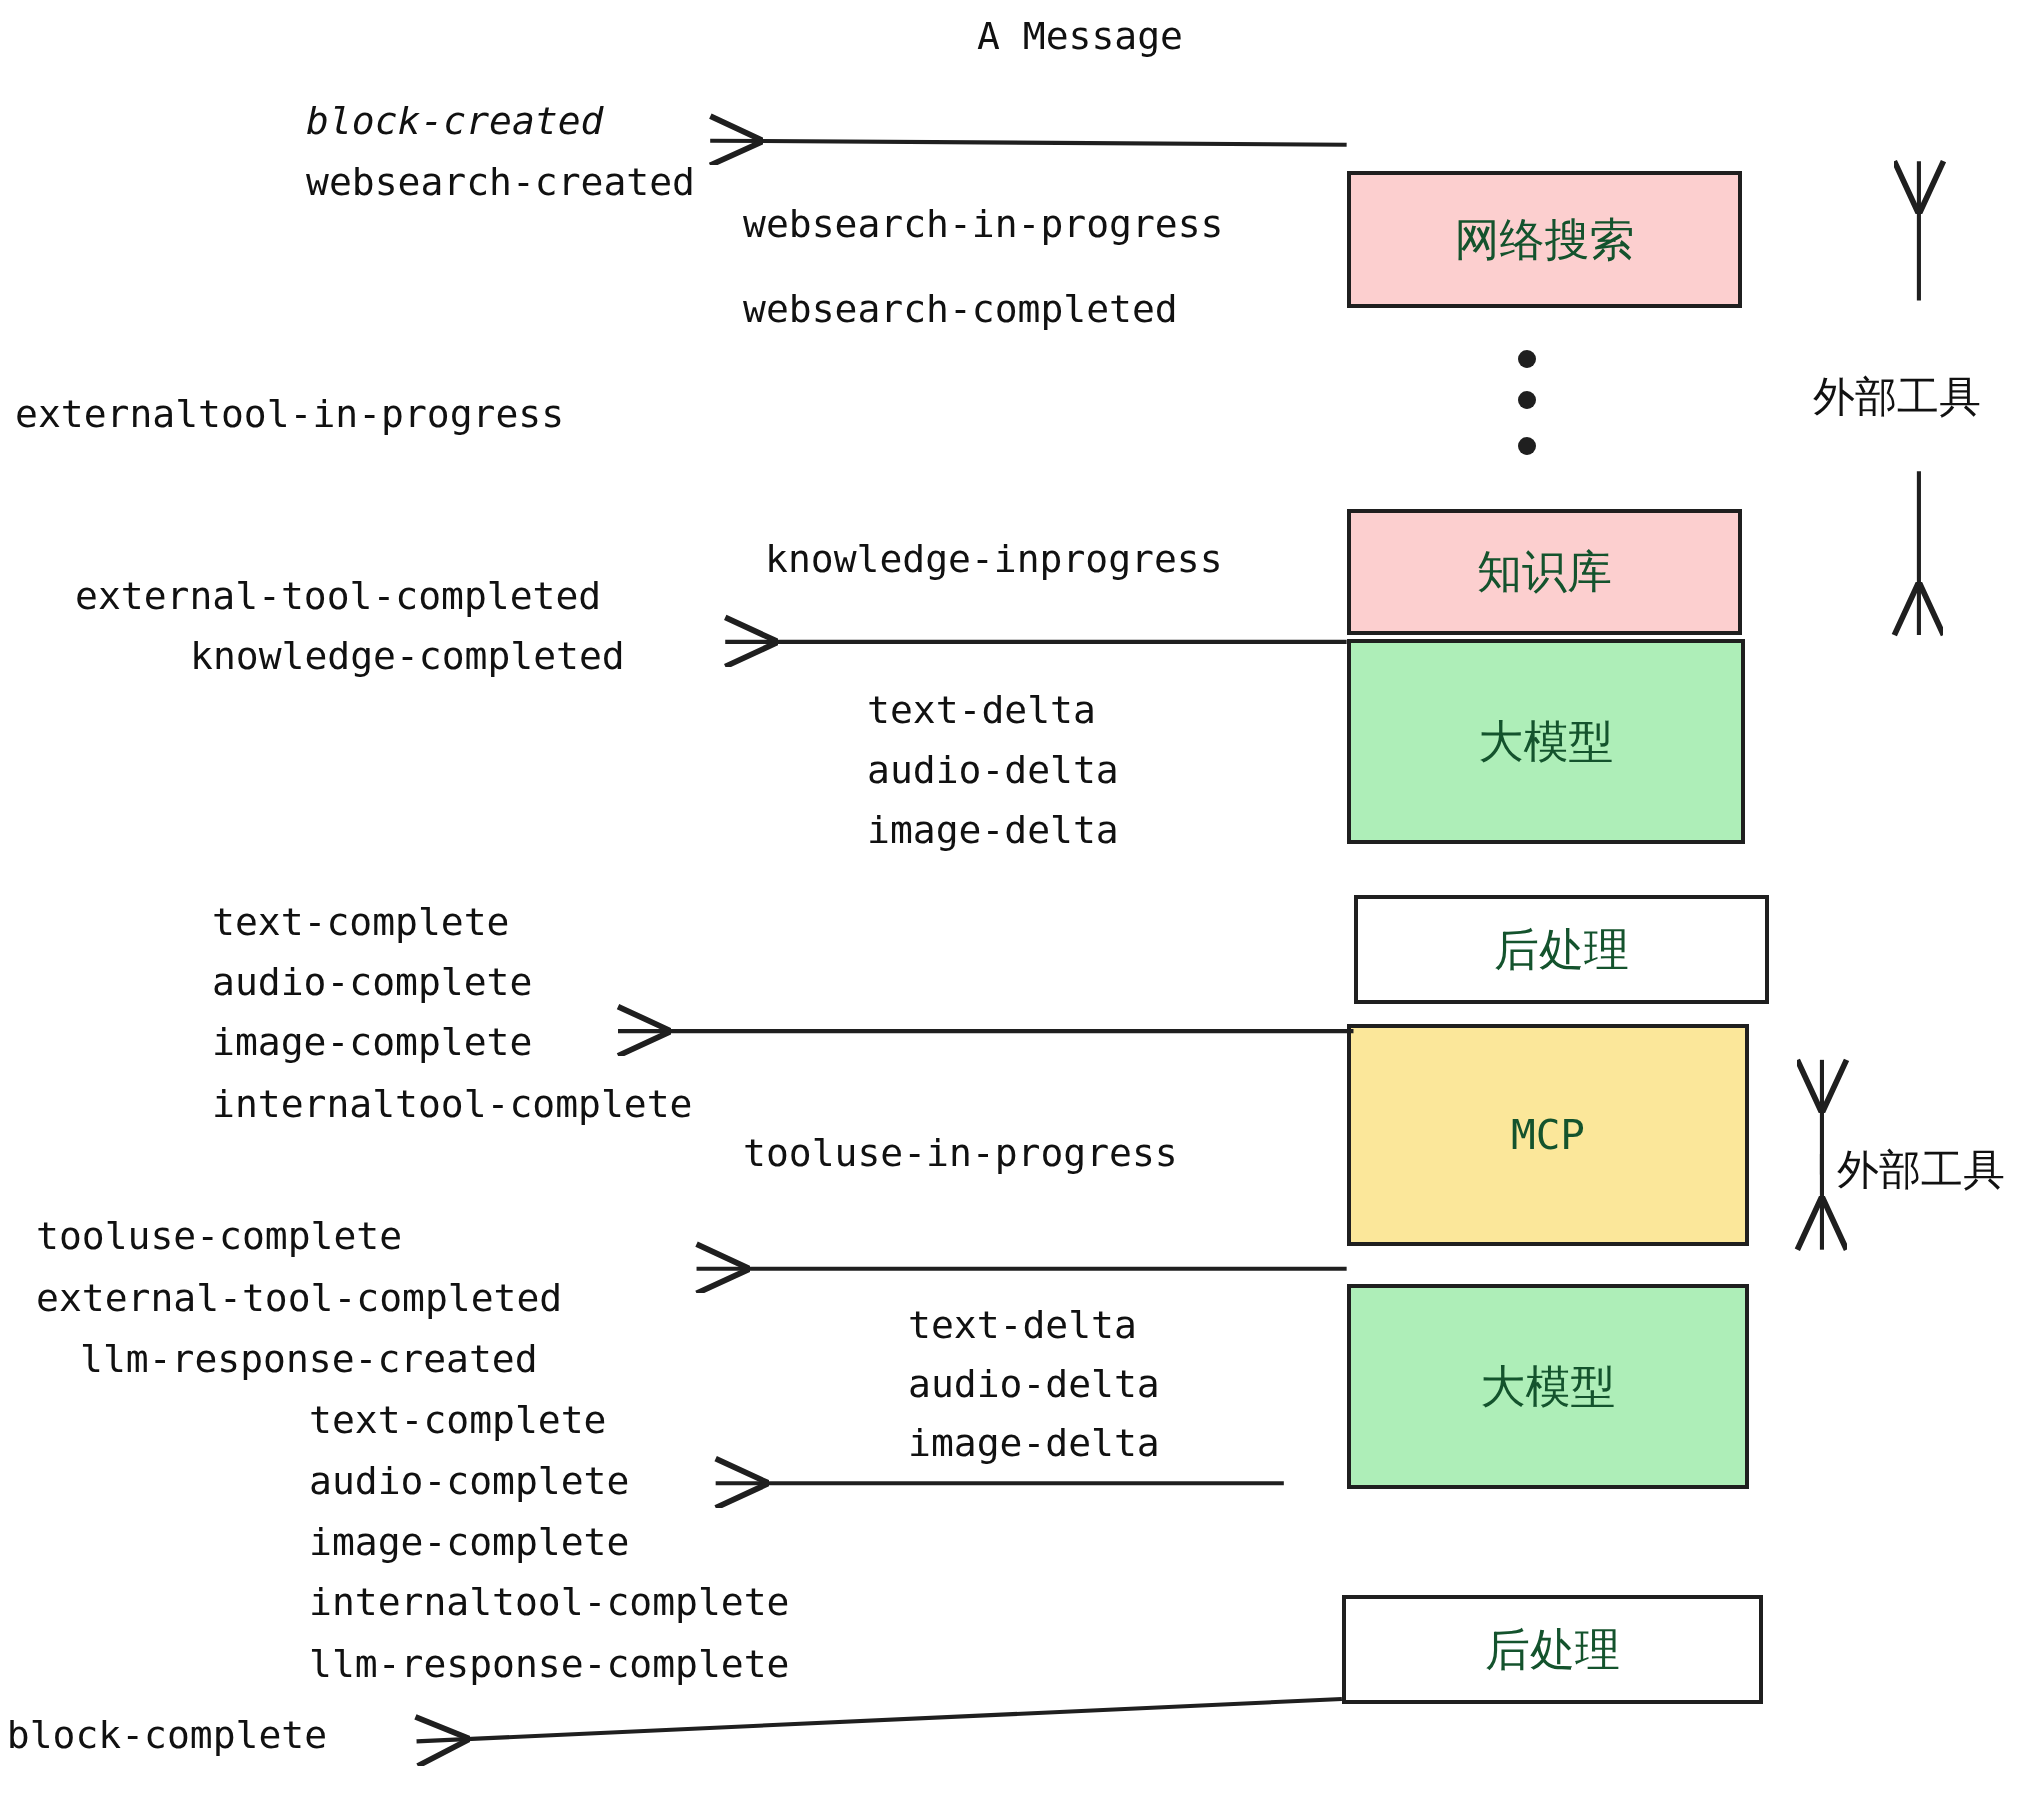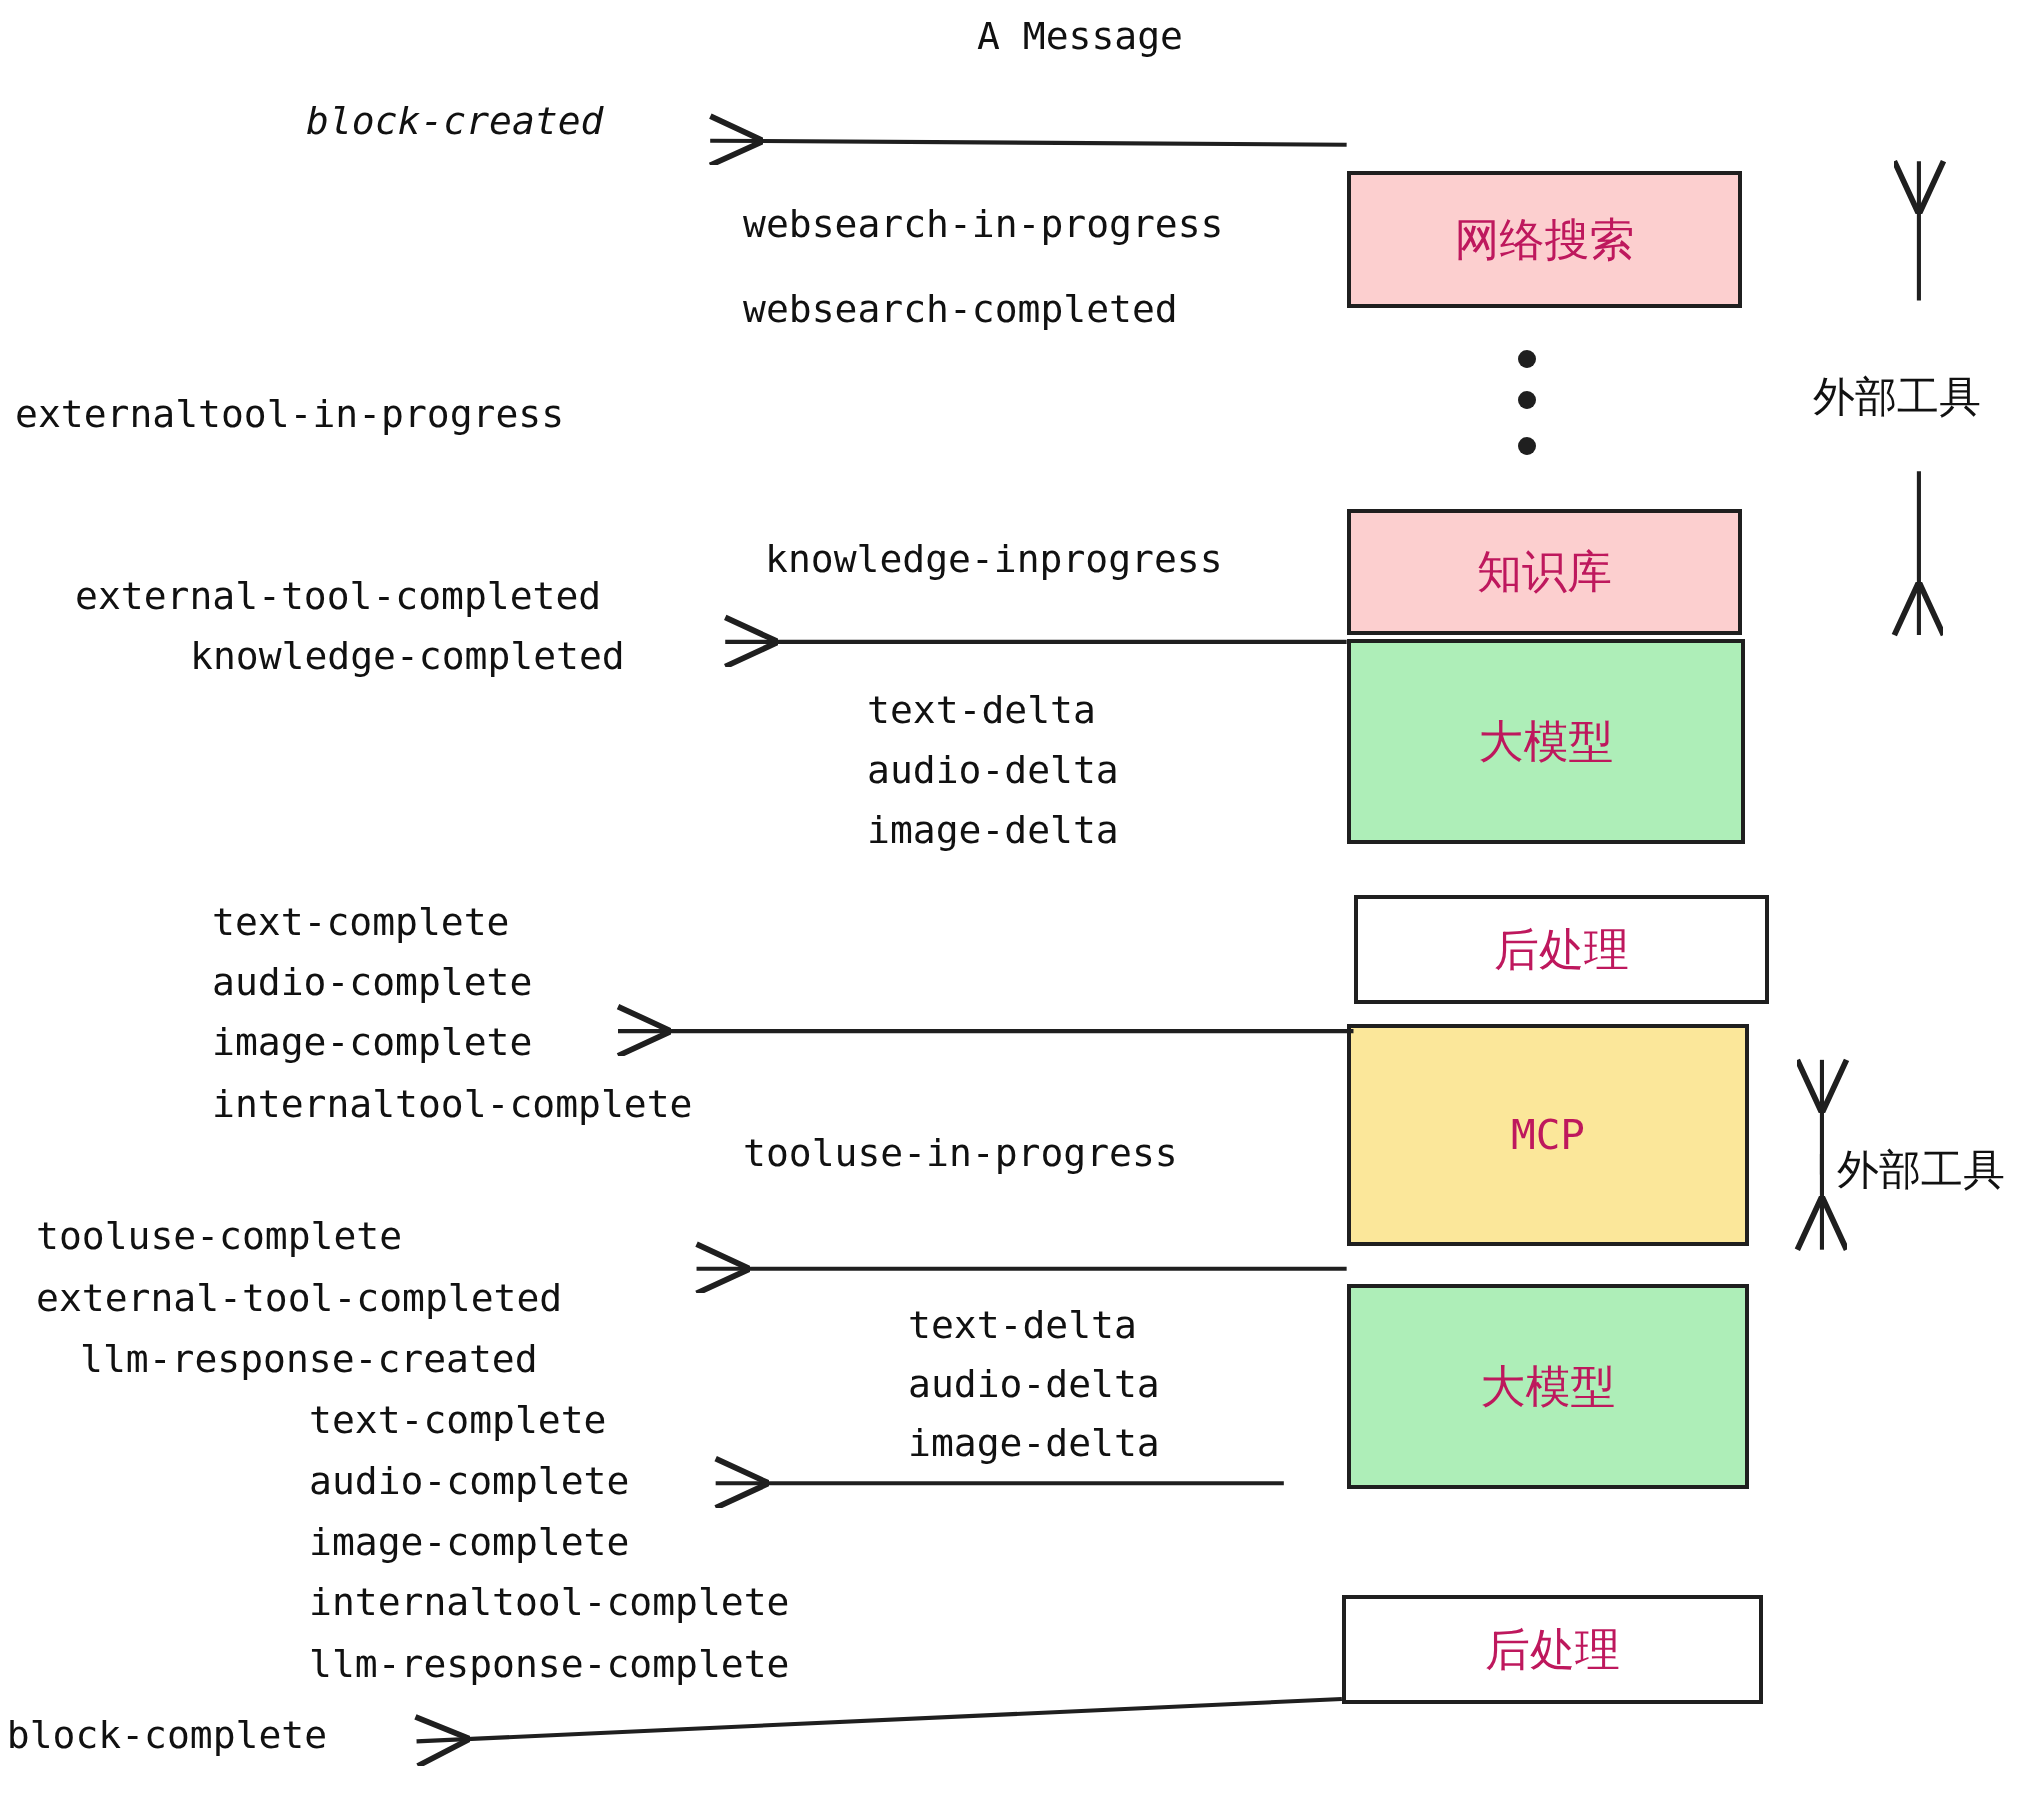--- a/index.html
+++ b/index.html
@@ -37,21 +37,21 @@
     position: absolute;
     box-sizing: border-box;
     border: 4.8px solid #1f1f1f;
     display: flex;
     align-items: center;
     justify-content: center;
   }
   .box span {
     font-family: "DejaVu Sans", "Liberation Sans", sans-serif;
     font-size: 45px;
-    color: #be185d;
+    color: #14532d;
     white-space: pre;
   }
   .box.mcp span {
     font-family: "DejaVu Sans Mono", "Liberation Mono", monospace;
     font-size: 41px;
   }
   .dot {
     position: absolute;
     width: 18px;
     height: 18px;
@@ -110,20 +110,21 @@
   </div>
 
   <div class="dot" style="left:1518px; top:350px;"></div>
   <div class="dot" style="left:1518px; top:391px;"></div>
   <div class="dot" style="left:1518px; top:437px;"></div>
 
   <div class="sidelabel" style="left:1813px; top:333px;">外部工具</div>
   <div class="sidelabel" style="left:1837px; top:1106px;">外部工具</div>
 
   <div class="ev" style="left:306px; top:102px;font-style:italic;">block-created</div>
+  <div class="ev" style="left:306px; top:163px;">websearch-created</div>
   <div class="ev" style="left:743px; top:290px;">websearch-completed</div>
   <div class="ev" style="left:743px; top:205px;">websearch-in-progress</div>
   <div class="ev" style="left:15px; top:395px;">externaltool-in-progress</div>
 
   <div class="ev" style="left:765px; top:540px;">knowledge-inprogress</div>
   <div class="ev" style="left:75px; top:577px;">external-tool-completed</div>
   <div class="ev" style="left:190px; top:637px;">knowledge-completed</div>
 
   <div class="ev" style="left:867px; top:691px;">text-delta</div>
   <div class="ev" style="left:867px; top:751px;">audio-delta</div>

